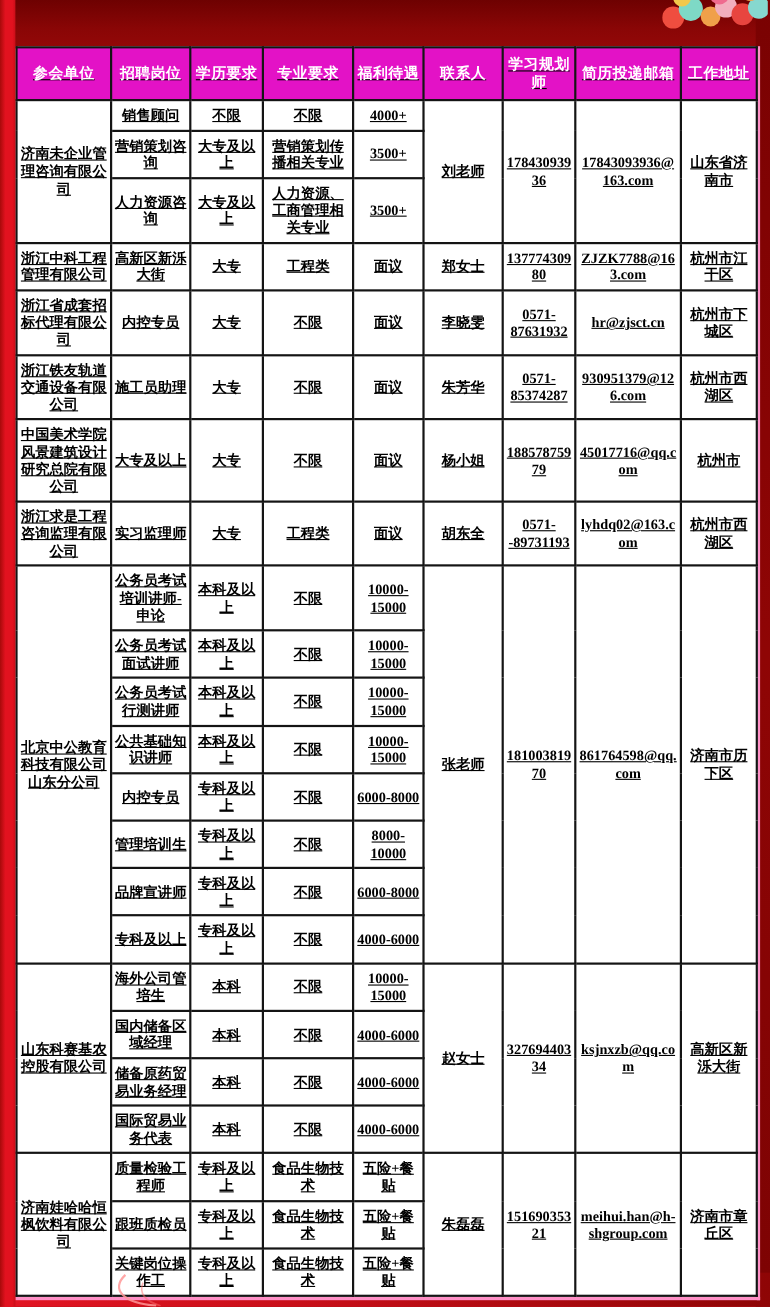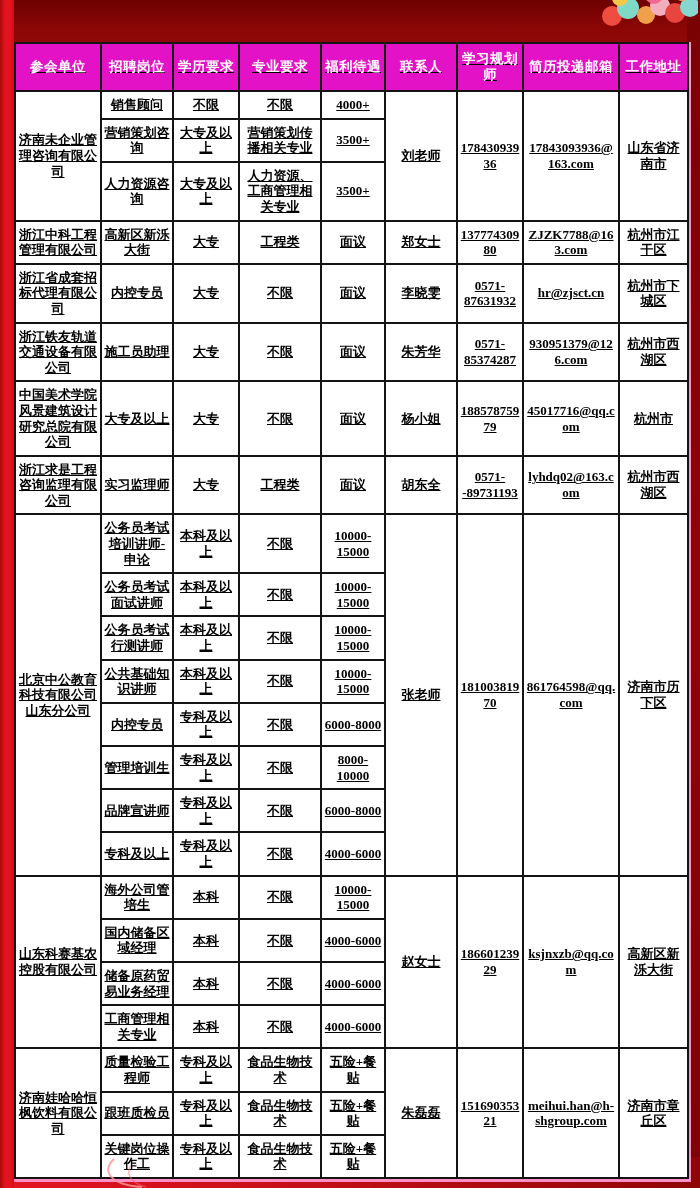--- a/index.html
+++ b/index.html
@@ -234,38 +234,38 @@
             <td class="c-major">不限</td>
             <td class="c-salary">4000-6000</td>
           </tr>
           <tr>
             <td class="c-company" rowspan="4">山东科赛基农控股有限公司</td>
             <td class="c-position">海外公司管培生</td>
             <td class="c-education">本科</td>
             <td class="c-major">不限</td>
             <td class="c-salary">10000-15000</td>
             <td class="c-contact" rowspan="4">赵女士</td>
-            <td class="c-phone" rowspan="4">18660123929</td>
+            <td class="c-phone" rowspan="4">32769440334</td>
             <td class="c-email" rowspan="4">ksjnxzb@qq.com</td>
             <td class="c-address" rowspan="4">高新区新泺大街</td>
           </tr>
           <tr>
             <td class="c-position">国内储备区域经理</td>
             <td class="c-education">本科</td>
             <td class="c-major">不限</td>
             <td class="c-salary">4000-6000</td>
           </tr>
           <tr>
             <td class="c-position">储备原药贸易业务经理</td>
             <td class="c-education">本科</td>
             <td class="c-major">不限</td>
             <td class="c-salary">4000-6000</td>
           </tr>
           <tr>
-            <td class="c-position">工商管理相关专业</td>
+            <td class="c-position">国际贸易业务代表</td>
             <td class="c-education">本科</td>
             <td class="c-major">不限</td>
             <td class="c-salary">4000-6000</td>
           </tr>
           <tr>
             <td class="c-company" rowspan="3">济南娃哈哈恒枫饮料有限公司</td>
             <td class="c-position">质量检验工程师</td>
             <td class="c-education">专科及以上</td>
             <td class="c-major">食品生物技术</td>
             <td class="c-salary">五险+餐贴</td>

